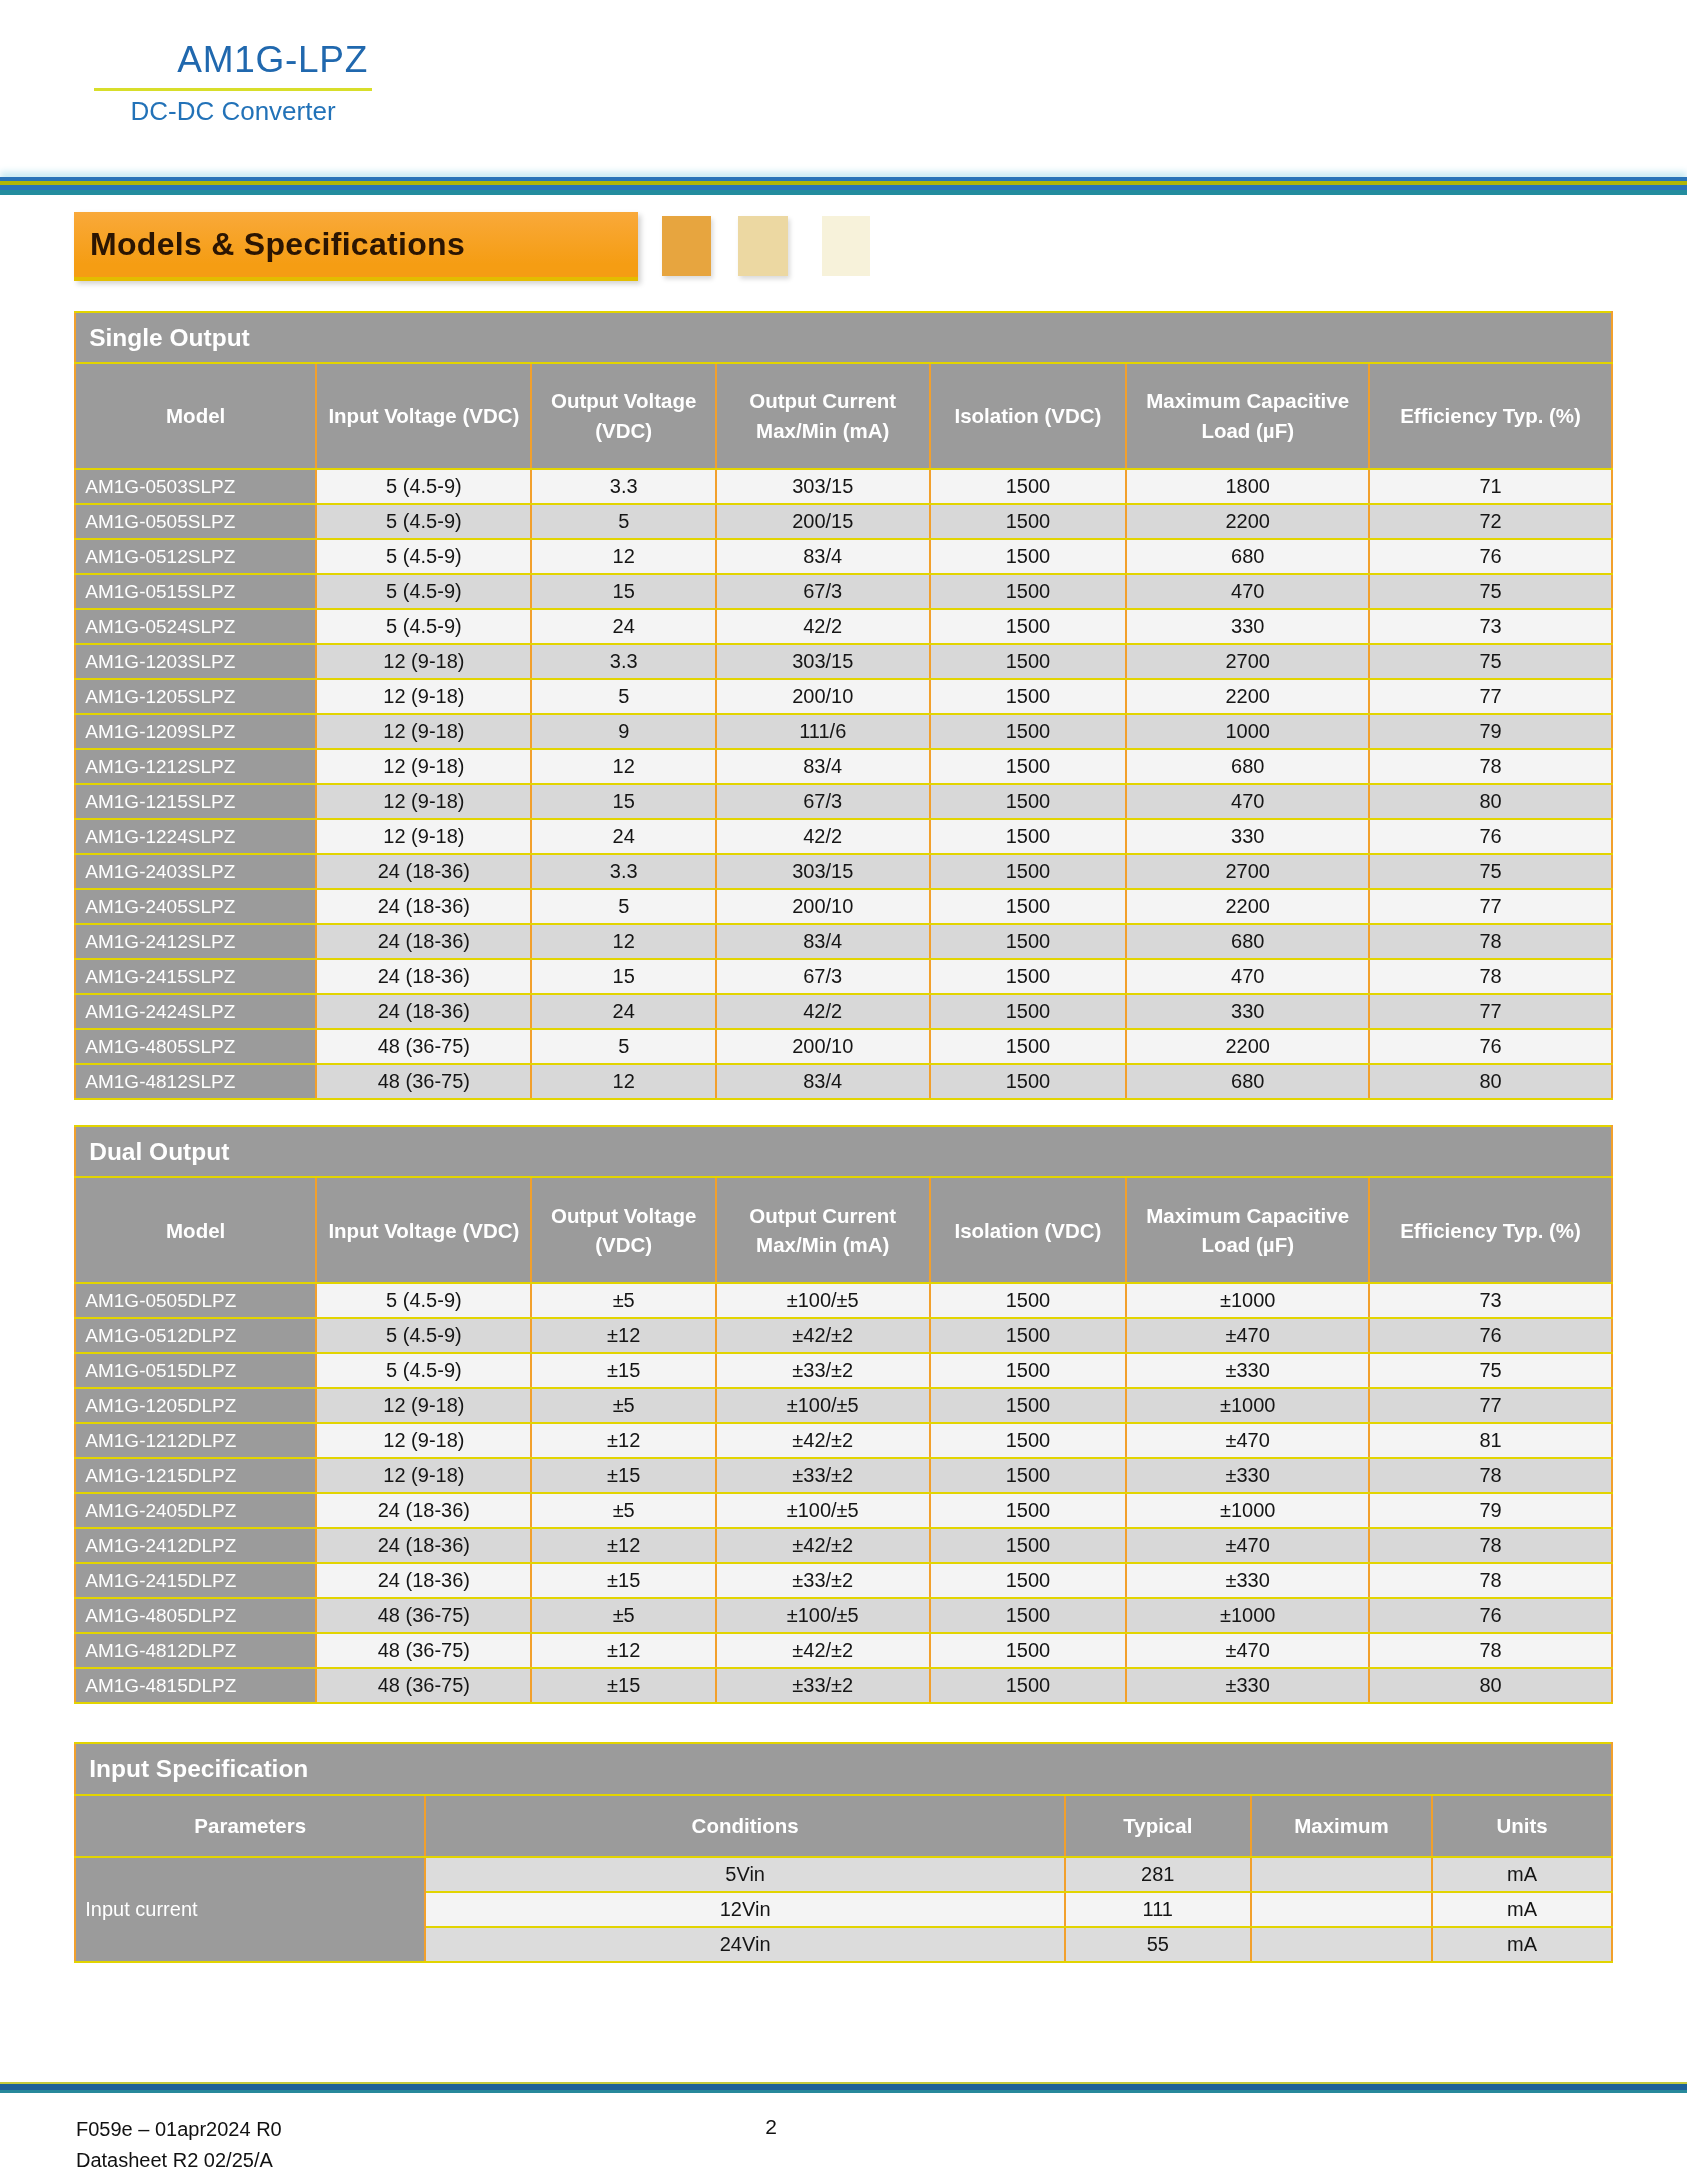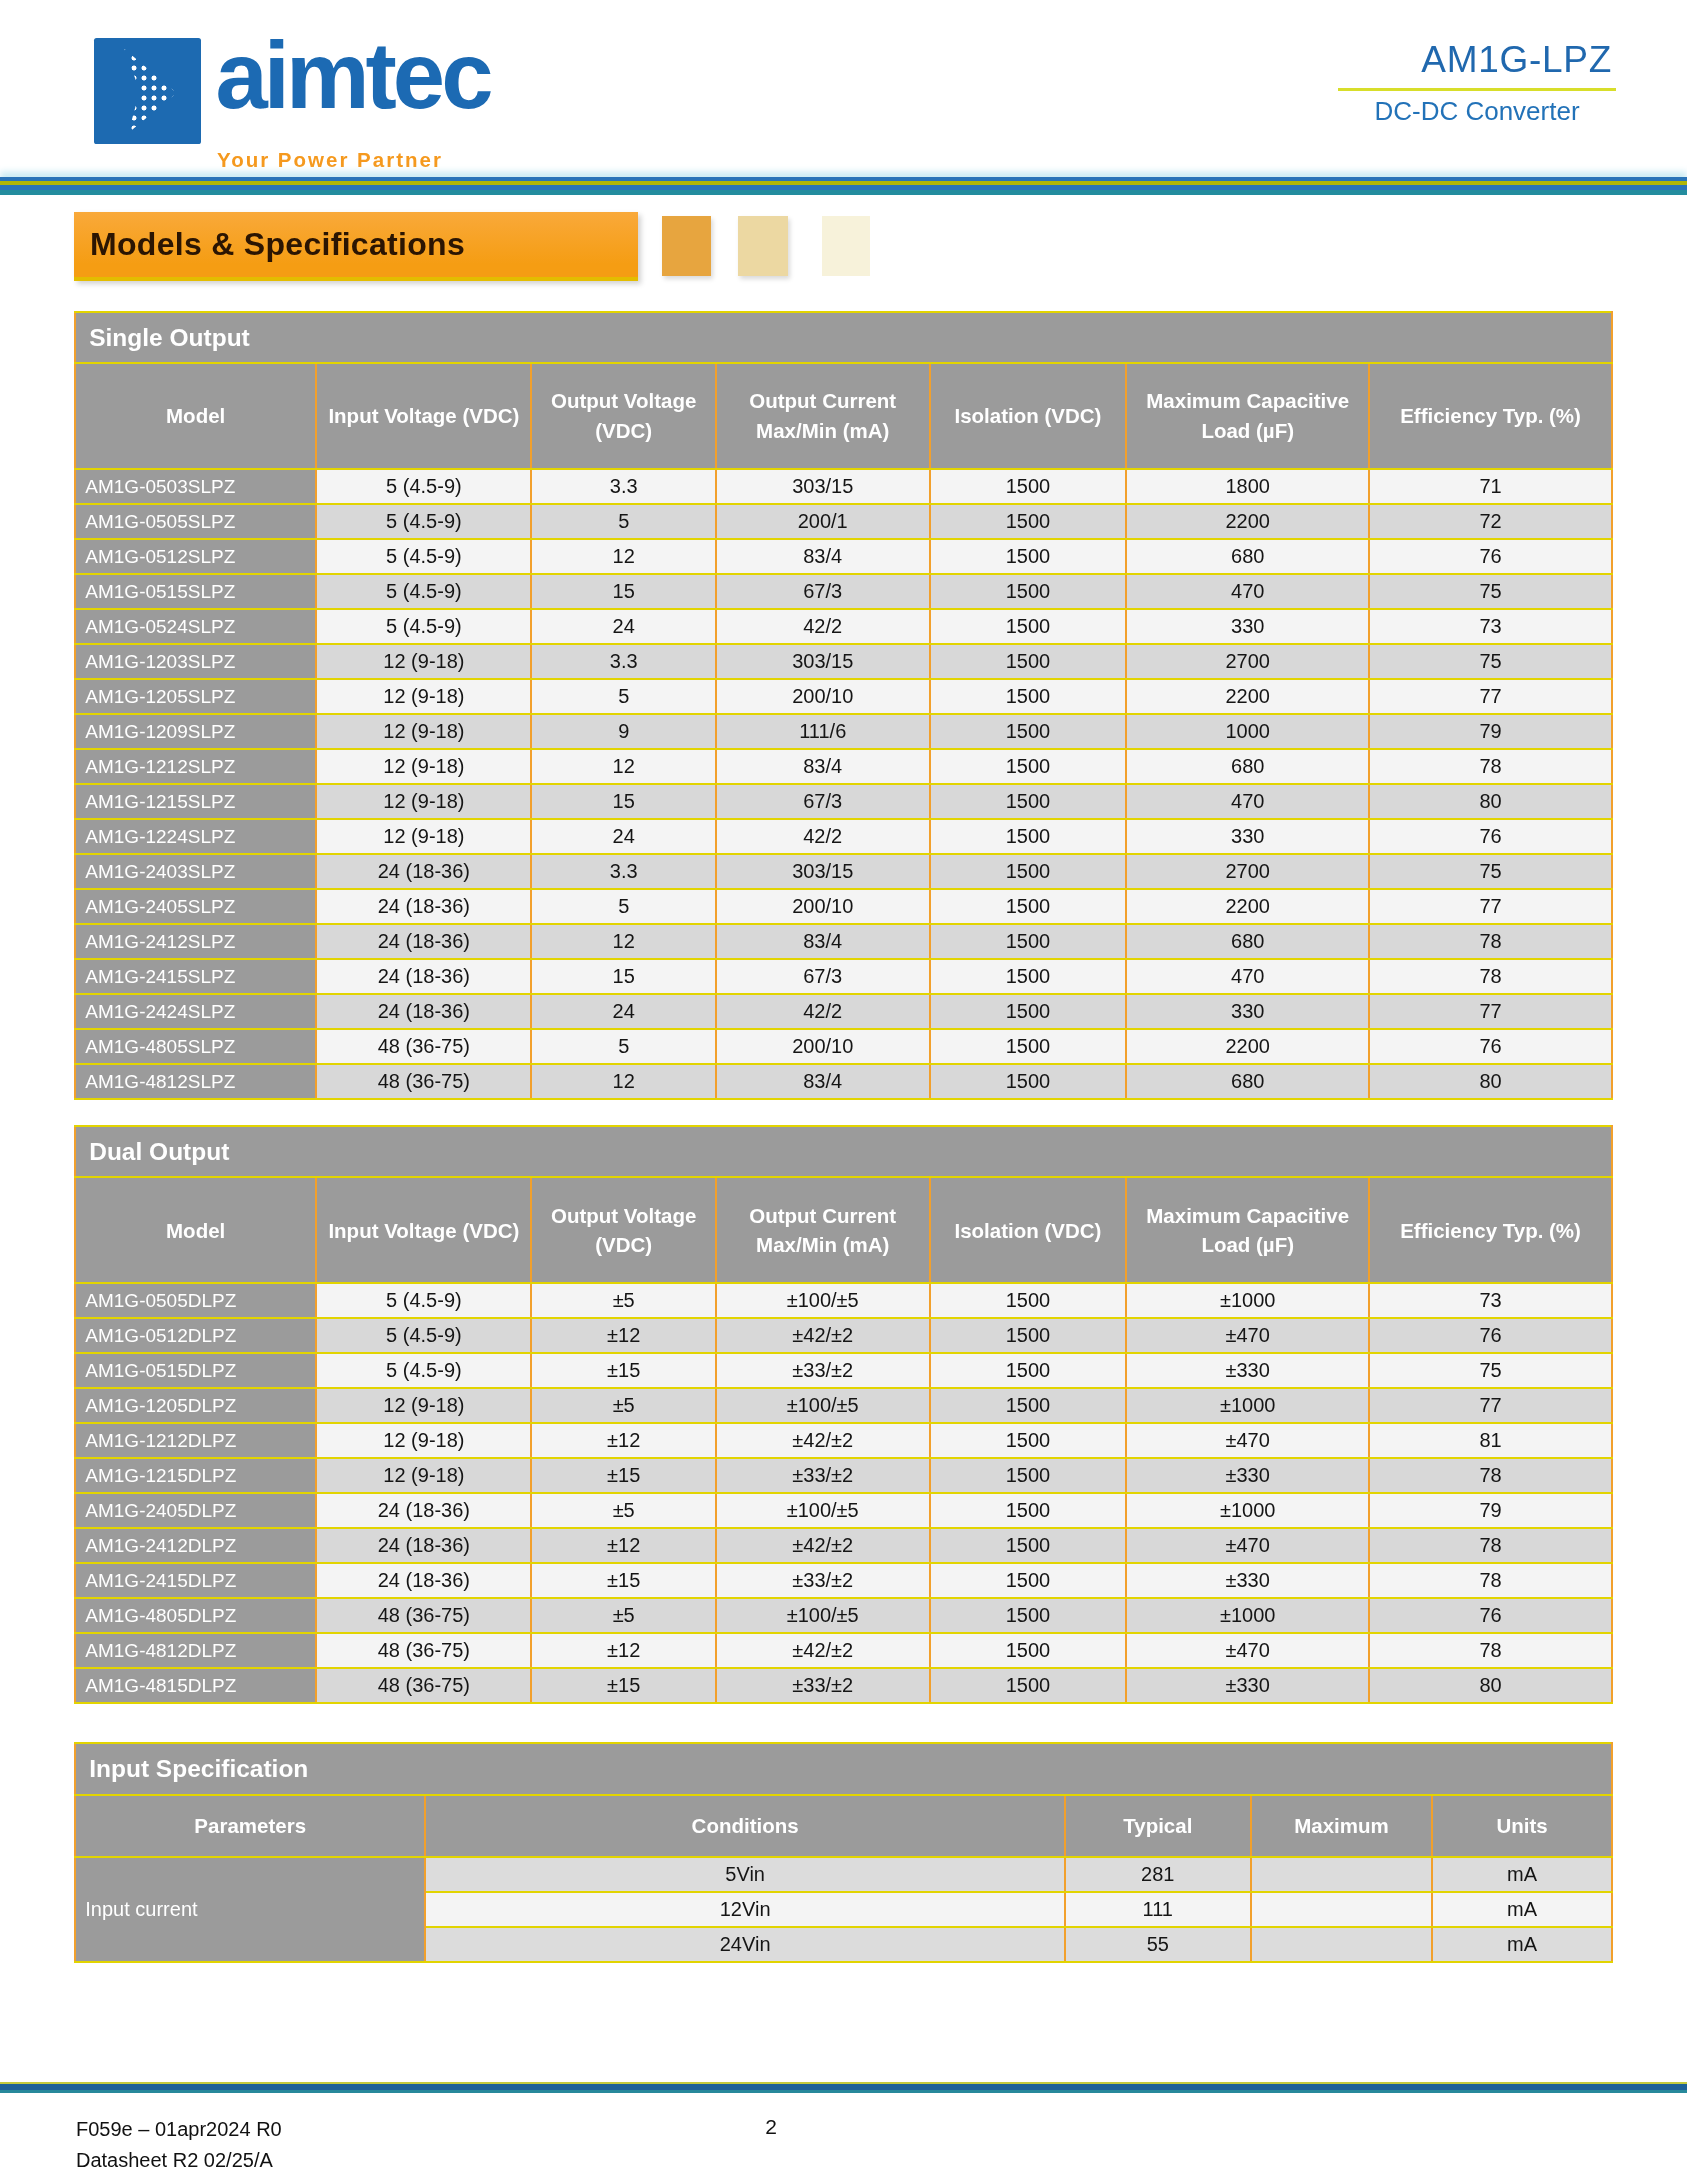--- a/index.html
+++ b/index.html
@@ -77,27 +77,20 @@
     padding:0 73px 0 76px; display:flex; align-items:flex-start; }
   .footer-left{ font-size:20px; color:#111; line-height:1.55; width:503px; }
   .footer-center{ flex:1; text-align:center; font-size:20px; padding-top:1.3px; }
   .footer-link{ color:#1414cc; text-decoration:underline; cursor:pointer; }
   .footer-page{ width:198px; text-align:right; font-size:21px; color:#111; padding-top:1.3px; }
 </style>
 </head>
 <body>
 
 <div class="page-header">
-  <div class="logo-block">
-    <div class="logo-row">
-      <div class="logo-mark"></div>
-      <div class="logo-text">aimtec</div>
-    </div>
-    <div class="tagline">Your Power Partner</div>
-  </div>
   <div class="product-block">
     <div class="product-title">AM1G-LPZ</div>
     <div class="product-rule"></div>
     <div class="product-sub">DC-DC Converter</div>
   </div>
 </div>
 <div class="hdr-divider"></div>
 
 <div class="banner-row">
   <div class="banner">
@@ -139,21 +132,21 @@
         <td class="data-cell">3.3</td>
         <td class="data-cell">303/15</td>
         <td class="data-cell">1500</td>
         <td class="data-cell">1800</td>
         <td class="data-cell">71</td>
       </tr>
       <tr>
         <td class="model-cell">AM1G-0505SLPZ</td>
         <td class="data-cell">5 (4.5-9)</td>
         <td class="data-cell">5</td>
-        <td class="data-cell">200/1</td>
+        <td class="data-cell">200/15</td>
         <td class="data-cell">1500</td>
         <td class="data-cell">2200</td>
         <td class="data-cell">72</td>
       </tr>
       <tr>
         <td class="model-cell">AM1G-0512SLPZ</td>
         <td class="data-cell">5 (4.5-9)</td>
         <td class="data-cell">12</td>
         <td class="data-cell">83/4</td>
         <td class="data-cell">1500</td>

